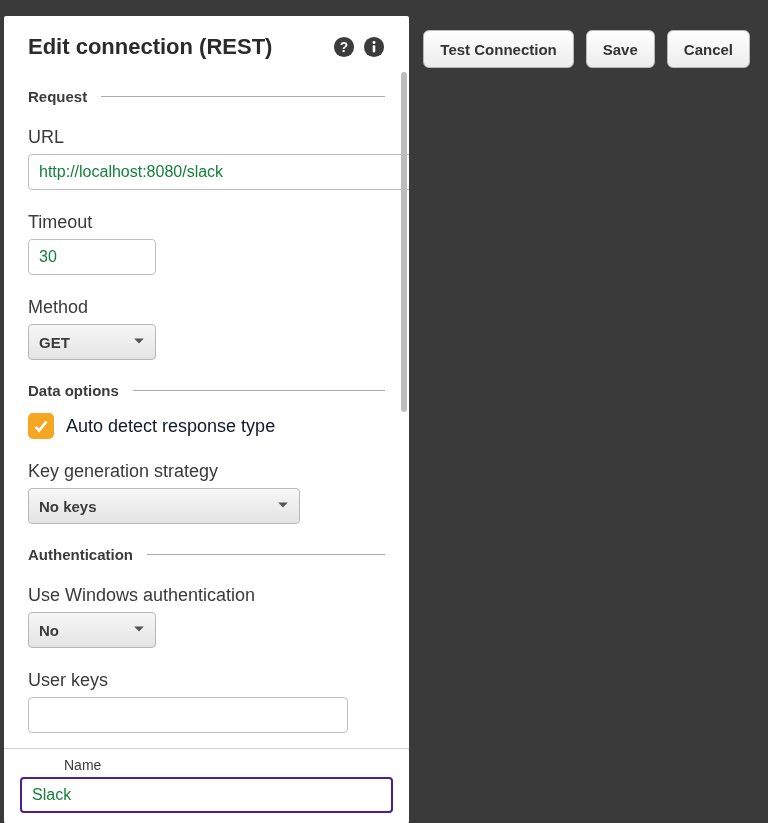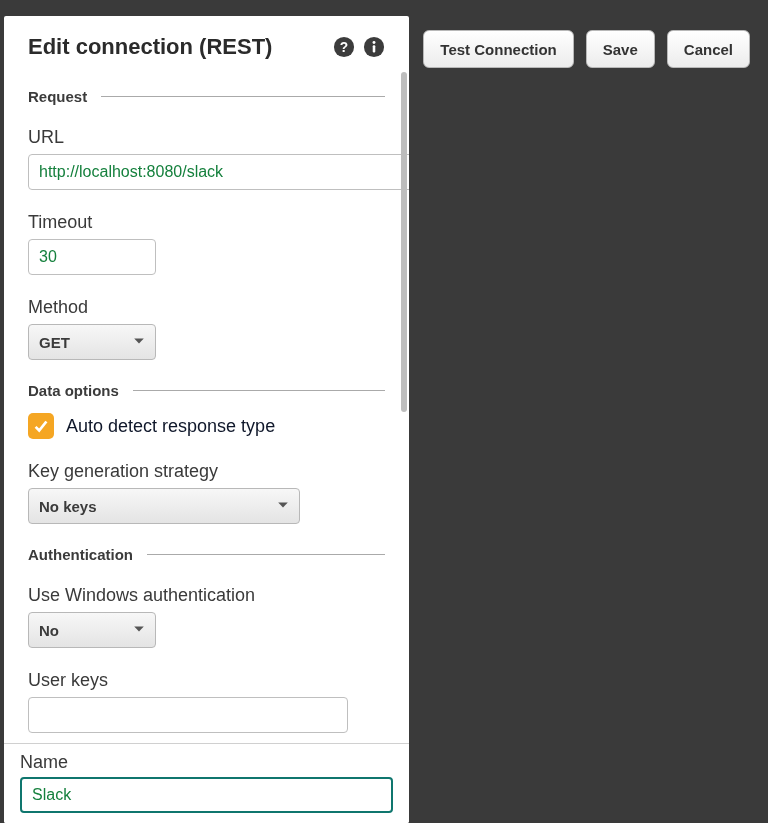--- a/index.html
+++ b/index.html
@@ -18,38 +18,38 @@
     .section-header { display: flex; align-items: center; margin-top: 22px; margin-bottom: 10px; }
     .section-title { font-size: 15px; font-weight: 700; color: #3b3b3b; margin-right: 14px; white-space: nowrap; }
     .section-line { flex: 1; height: 1px; background: #aaa; }
 
     .field-label { font-size: 18px; color: #3a3a3a; margin-top: 22px; margin-bottom: 6px; font-weight: 400; }
 
     .text-input { width: 100%; height: 36px; border: 1px solid #bfbfbf; border-radius: 4px; padding: 0 10px; font-size: 16px; color: #15803d; background: #fff; }
     .text-input.narrow { width: 128px; }
     .text-input.wide { width: 578px; }
     .text-input.med { width: 320px; }
-    .text-input.focus { border: 2px solid #0f766e; }
+    .text-input.focus { border: 2px solid #4c1d95; }
 
     .select { height: 36px; border: 1px solid #b8b8b8; border-radius: 4px; background: linear-gradient(#f7f7f7, #e4e4e4); display: inline-flex; align-items: center; padding: 0 10px; cursor: pointer; }
     .select .sel-text { font-size: 15px; font-weight: 700; color: #3b3b3b; }
     .select .caret { margin-left: 18px; }
     .select.small { width: 128px; justify-content: space-between; }
     .select.med { width: 272px; justify-content: space-between; }
     .caret svg { width: 12px; height: 12px; fill: #555; }
 
     .checkbox-row { display: flex; align-items: center; margin-top: 14px; margin-bottom: 8px; }
     .cbox { width: 26px; height: 26px; border-radius: 5px; background: #f5a623; display: flex; align-items: center; justify-content: center; margin-right: 12px; }
     .cbox svg { width: 18px; height: 18px; stroke: #fff; stroke-width: 3; fill: none; }
     .cbox-label { font-size: 18px; color: #0f172a; }
 
     .scrollbar { position: absolute; right: 2px; top: 6px; width: 6px; height: 340px; background: #bdbdbd; border-radius: 3px; }
 
     .bottom-panel { background: #fff; border-top: 1px solid #d0d0d0; padding: 8px 16px 10px 16px; }
-    .name-label { font-size: 18px; color: #3a3a3a; margin-bottom: 4px; }
+    .name-label { font-size: 14px; color: #3a3a3a; margin-bottom: 4px; margin-left: 44px; }
 
     .footer { background: #3a3a3a; padding: 14px 14px; display: flex; justify-content: flex-end; gap: 12px; }
     .btn { height: 38px; padding: 0 16px; border: 1px solid #b8b8b8; border-radius: 6px; background: linear-gradient(#ffffff, #ececec); font-size: 15px; font-weight: 700; color: #333; cursor: pointer; display: inline-flex; align-items: center; }
   </style>
 </head>
 <body>
 
 <div class="outer">
   <div class="dialog">
 

